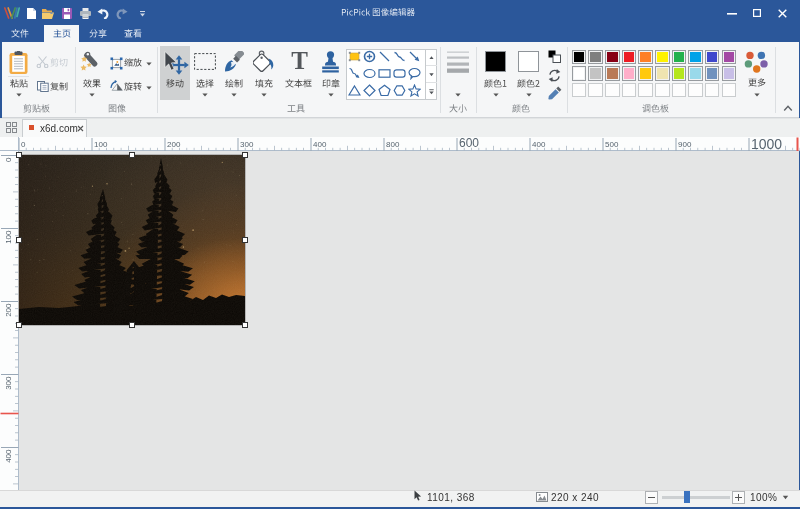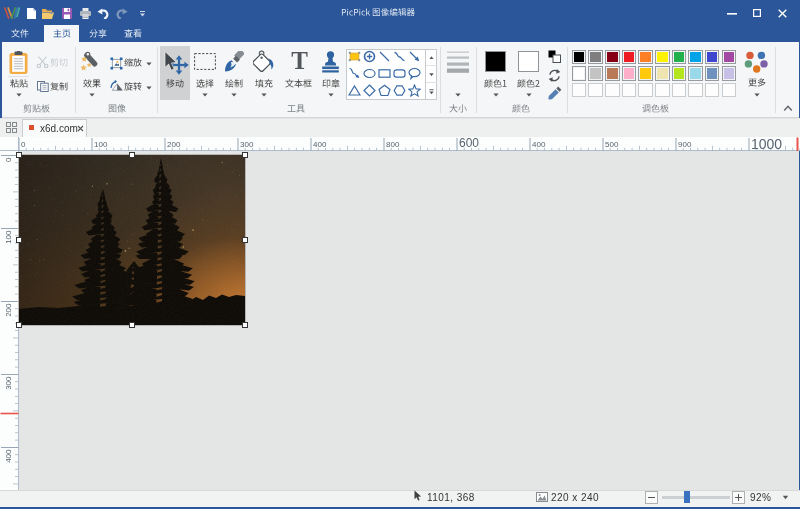--- a/index.html
+++ b/index.html
@@ -799,15 +799,15 @@
 <circle cx="3.6" cy="3" r="1" fill="#878c91"></circle>
   </svg>
 <div class="ab" style="left:551px;top:491.5px;font-size:10px;color:#333;line-height:12px;letter-spacing:0.45px">220 x 240</div>
 <div class="ab" style="left:645px;top:491px;width:13px;height:13px;background:#fbfbfb;border:1px solid #aeb1b4"></div>
 <div class="ab" style="left:648px;top:496.6px;width:7px;height:1.6px;background:#555"></div>
 <div class="ab" style="left:662px;top:495.8px;width:68px;height:2.8px;background:#cdd0d2"></div>
 <div class="ab" style="left:684px;top:491.2px;width:5.5px;height:11.5px;background:#3a72bf"></div>
 <div class="ab" style="left:732px;top:491px;width:13px;height:13px;background:#fbfbfb;border:1px solid #aeb1b4"></div>
 <div class="ab" style="left:735.2px;top:496.6px;width:7px;height:1.6px;background:#555"></div>
 <div class="ab" style="left:737.7px;top:493.8px;width:1.6px;height:7px;background:#555"></div>
-<div class="ab" style="left:750px;top:491.5px;font-size:10px;color:#333;line-height:12px;letter-spacing:0.45px">92%</div>
+<div class="ab" style="left:750px;top:491.5px;font-size:10px;color:#333;line-height:12px;letter-spacing:0.45px">100%</div>
 <svg class="ab" style="left:782px;top:495px" width="7" height="5" viewBox="0 0 7 5">
     <path d="M0.8,0.8 L6.2,0.8 L3.5,4.2 Z" fill="#555"></path>
   </svg>
 </body></html>

